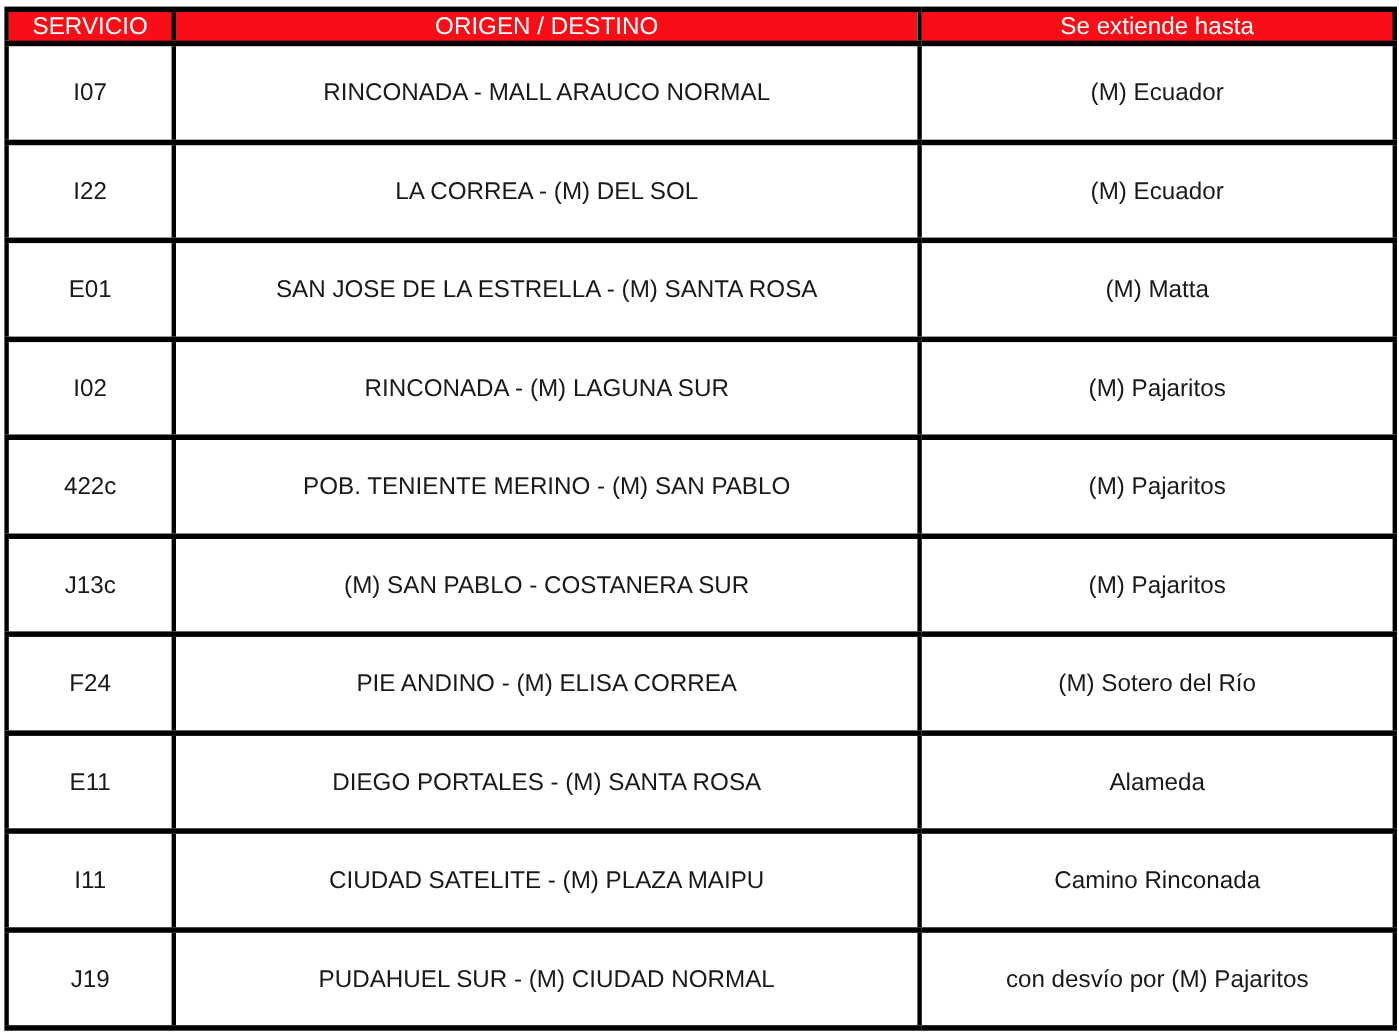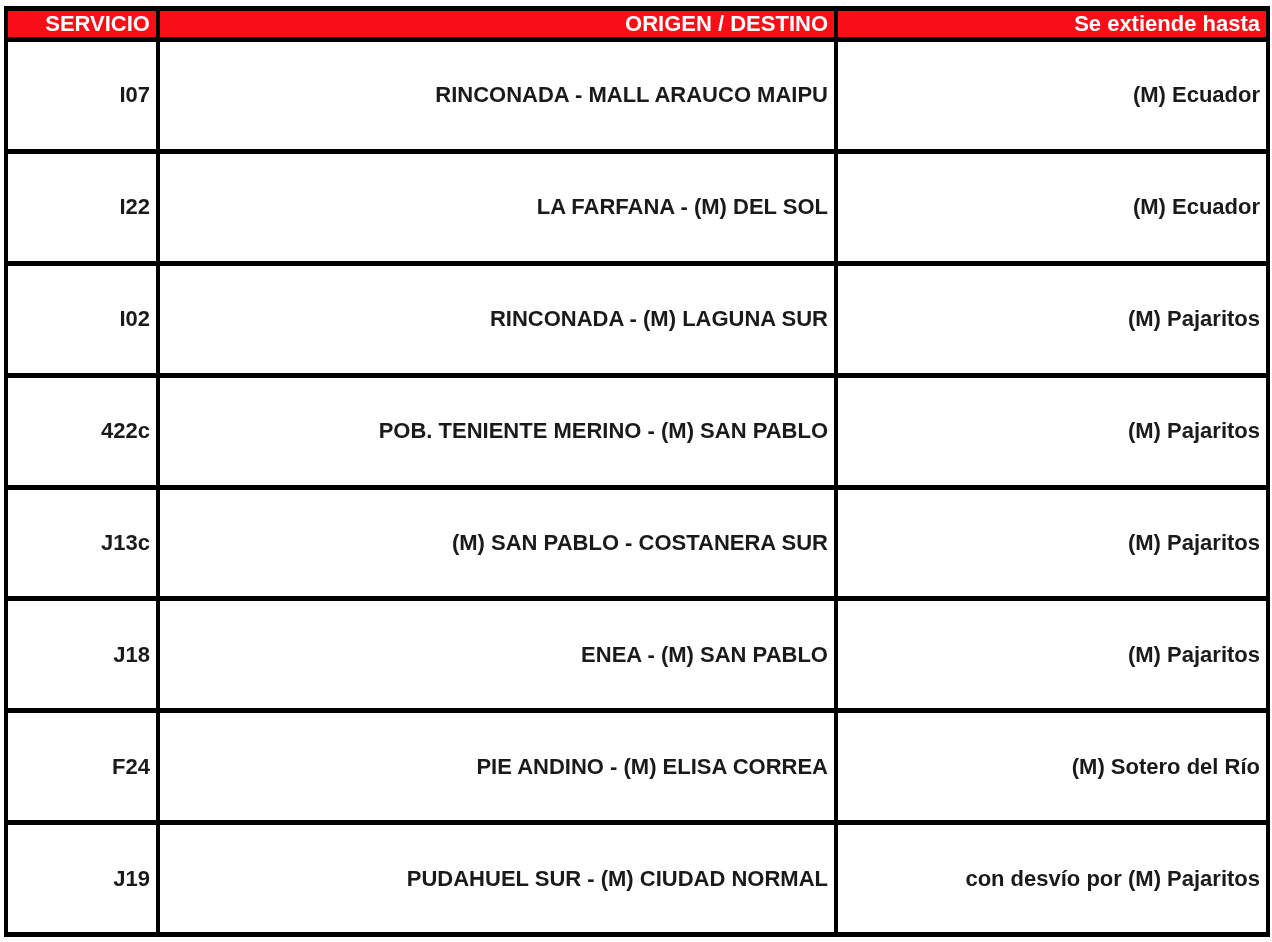--- a/index.html
+++ b/index.html
@@ -28,23 +28,23 @@
     border-collapse: collapse;
     table-layout: fixed;
     width: 100%;
     height: 100%;
   }
   table.services th,
   table.services td {
     border-style: solid;
     border-color: var(--border);
     border-width: 5px 4px;
-    text-align: right;
+    text-align: center;
     vertical-align: middle;
-    font-weight: bold;
+    font-weight: normal;
     font-size: 22px;
     color: var(--body-text);
     padding: 0 6px;
     overflow: hidden;
     white-space: nowrap;
   }
   table.services th {
     background: var(--accent);
     color: var(--header-text);
     font-size: 22px;
@@ -66,52 +66,62 @@
     <thead>
       <tr>
         <th>SERVICIO</th>
         <th>ORIGEN / DESTINO</th>
         <th>Se extiende hasta</th>
       </tr>
     </thead>
     <tbody>
         <tr>
     <td>I07</td>
-    <td>RINCONADA - MALL ARAUCO MAIPU</td>
+    <td>RINCONADA - MALL ARAUCO NORMAL</td>
     <td>(M) Ecuador</td>
   </tr>
         <tr>
     <td>I22</td>
-    <td>LA FARFANA - (M) DEL SOL</td>
+    <td>LA CORREA - (M) DEL SOL</td>
     <td>(M) Ecuador</td>
+  </tr>
+        <tr>
+    <td>E01</td>
+    <td>SAN JOSE DE LA ESTRELLA - (M) SANTA ROSA</td>
+    <td>(M) Matta</td>
   </tr>
         <tr>
     <td>I02</td>
     <td>RINCONADA - (M) LAGUNA SUR</td>
     <td>(M) Pajaritos</td>
   </tr>
         <tr>
     <td>422c</td>
     <td>POB. TENIENTE MERINO - (M) SAN PABLO</td>
     <td>(M) Pajaritos</td>
   </tr>
         <tr>
     <td>J13c</td>
     <td>(M) SAN PABLO - COSTANERA SUR</td>
     <td>(M) Pajaritos</td>
   </tr>
         <tr>
-    <td>J18</td>
-    <td>ENEA - (M) SAN PABLO</td>
-    <td>(M) Pajaritos</td>
-  </tr>
-        <tr>
     <td>F24</td>
     <td>PIE ANDINO - (M) ELISA CORREA</td>
     <td>(M) Sotero del Río</td>
+  </tr>
+        <tr>
+    <td>E11</td>
+    <td>DIEGO PORTALES - (M) SANTA ROSA</td>
+    <td>Alameda</td>
+  </tr>
+        <tr>
+    <td>I11</td>
+    <td>CIUDAD SATELITE - (M) PLAZA MAIPU</td>
+    <td>Camino Rinconada</td>
   </tr>
         <tr>
     <td>J19</td>
     <td>PUDAHUEL SUR - (M) CIUDAD NORMAL</td>
     <td>con desvío por (M) Pajaritos</td>
   </tr>
       </tbody>
   </table>
 </div>
 

